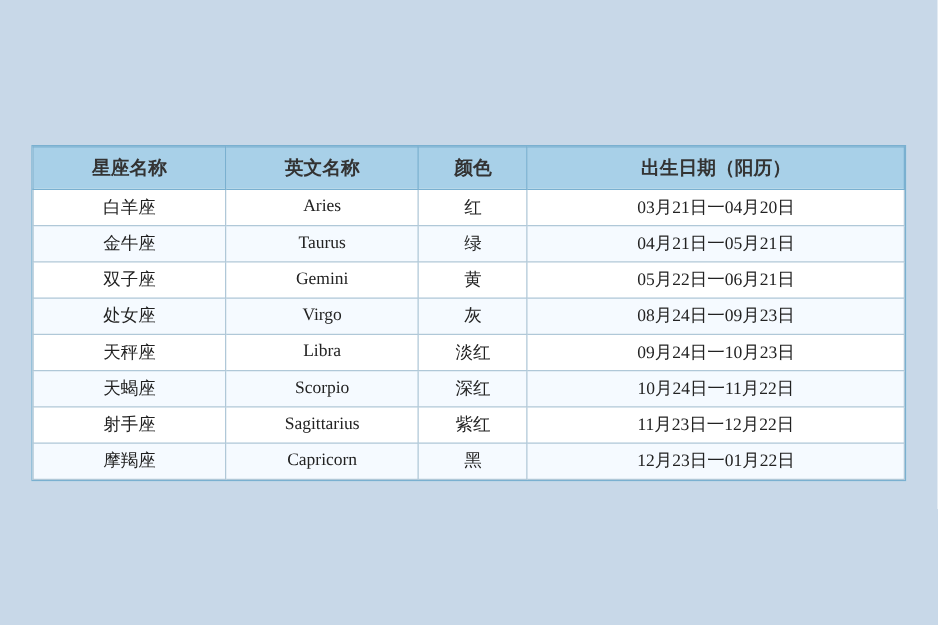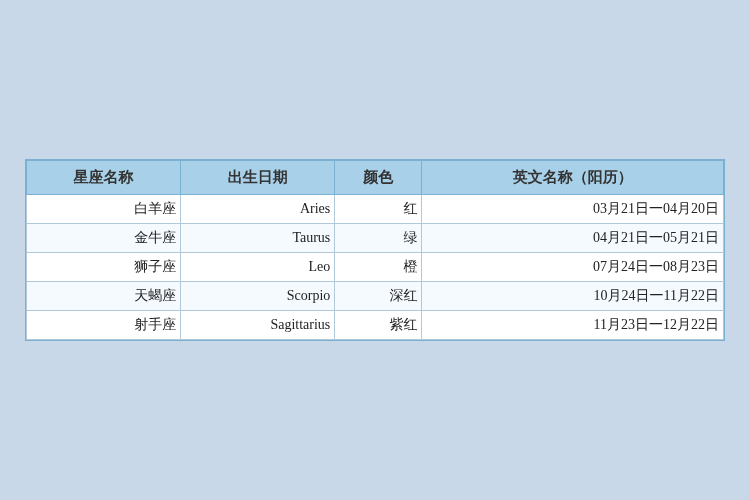--- a/index.html
+++ b/index.html
@@ -27,68 +27,86 @@
       color: #333;
       font-weight: bold;
       font-size: 15px;
       padding: 7px 4px;
       border: 1px solid #7ab0d0;
       text-align: center;
     }
     td {
       border: 1px solid #b0c8d8;
       padding: 5px 4px;
-      text-align: right;
+      text-align: center;
       font-size: 14px;
       color: #222;
       background: #fff;
     }
     tr:nth-child(even) td {
       background: #f5faff;
     }
   </style>
 </head>
 <body>
 
 <div class="table-container">
   <table>
     <thead>
       <tr>
         <th>星座名称</th>
-        <th>出生日期</th>
+        <th>英文名称</th>
         <th>颜色</th>
-        <th>英文名称（阳历）</th>
+        <th>出生日期（阳历）</th>
       </tr>
     </thead>
     <tbody id="table-body">
     <tr>
           <td>白羊座</td>
           <td>Aries</td>
           <td>红</td>
           <td>03月21日一04月20日</td>
         </tr>
         <tr>
           <td>金牛座</td>
           <td>Taurus</td>
           <td>绿</td>
           <td>04月21日一05月21日</td>
         </tr>
         <tr>
-          <td>狮子座</td>
-          <td>Leo</td>
-          <td>橙</td>
-          <td>07月24日一08月23日</td>
+          <td>双子座</td>
+          <td>Gemini</td>
+          <td>黄</td>
+          <td>05月22日一06月21日</td>
+        </tr>
+        <tr>
+          <td>处女座</td>
+          <td>Virgo</td>
+          <td>灰</td>
+          <td>08月24日一09月23日</td>
+        </tr>
+        <tr>
+          <td>天秤座</td>
+          <td>Libra</td>
+          <td>淡红</td>
+          <td>09月24日一10月23日</td>
         </tr>
         <tr>
           <td>天蝎座</td>
           <td>Scorpio</td>
           <td>深红</td>
           <td>10月24日一11月22日</td>
         </tr>
         <tr>
           <td>射手座</td>
           <td>Sagittarius</td>
           <td>紫红</td>
           <td>11月23日一12月22日</td>
         </tr>
+        <tr>
+          <td>摩羯座</td>
+          <td>Capricorn</td>
+          <td>黑</td>
+          <td>12月23日一01月22日</td>
+        </tr>
       </tbody>
   </table>
 </div>
 
 </body></html>

